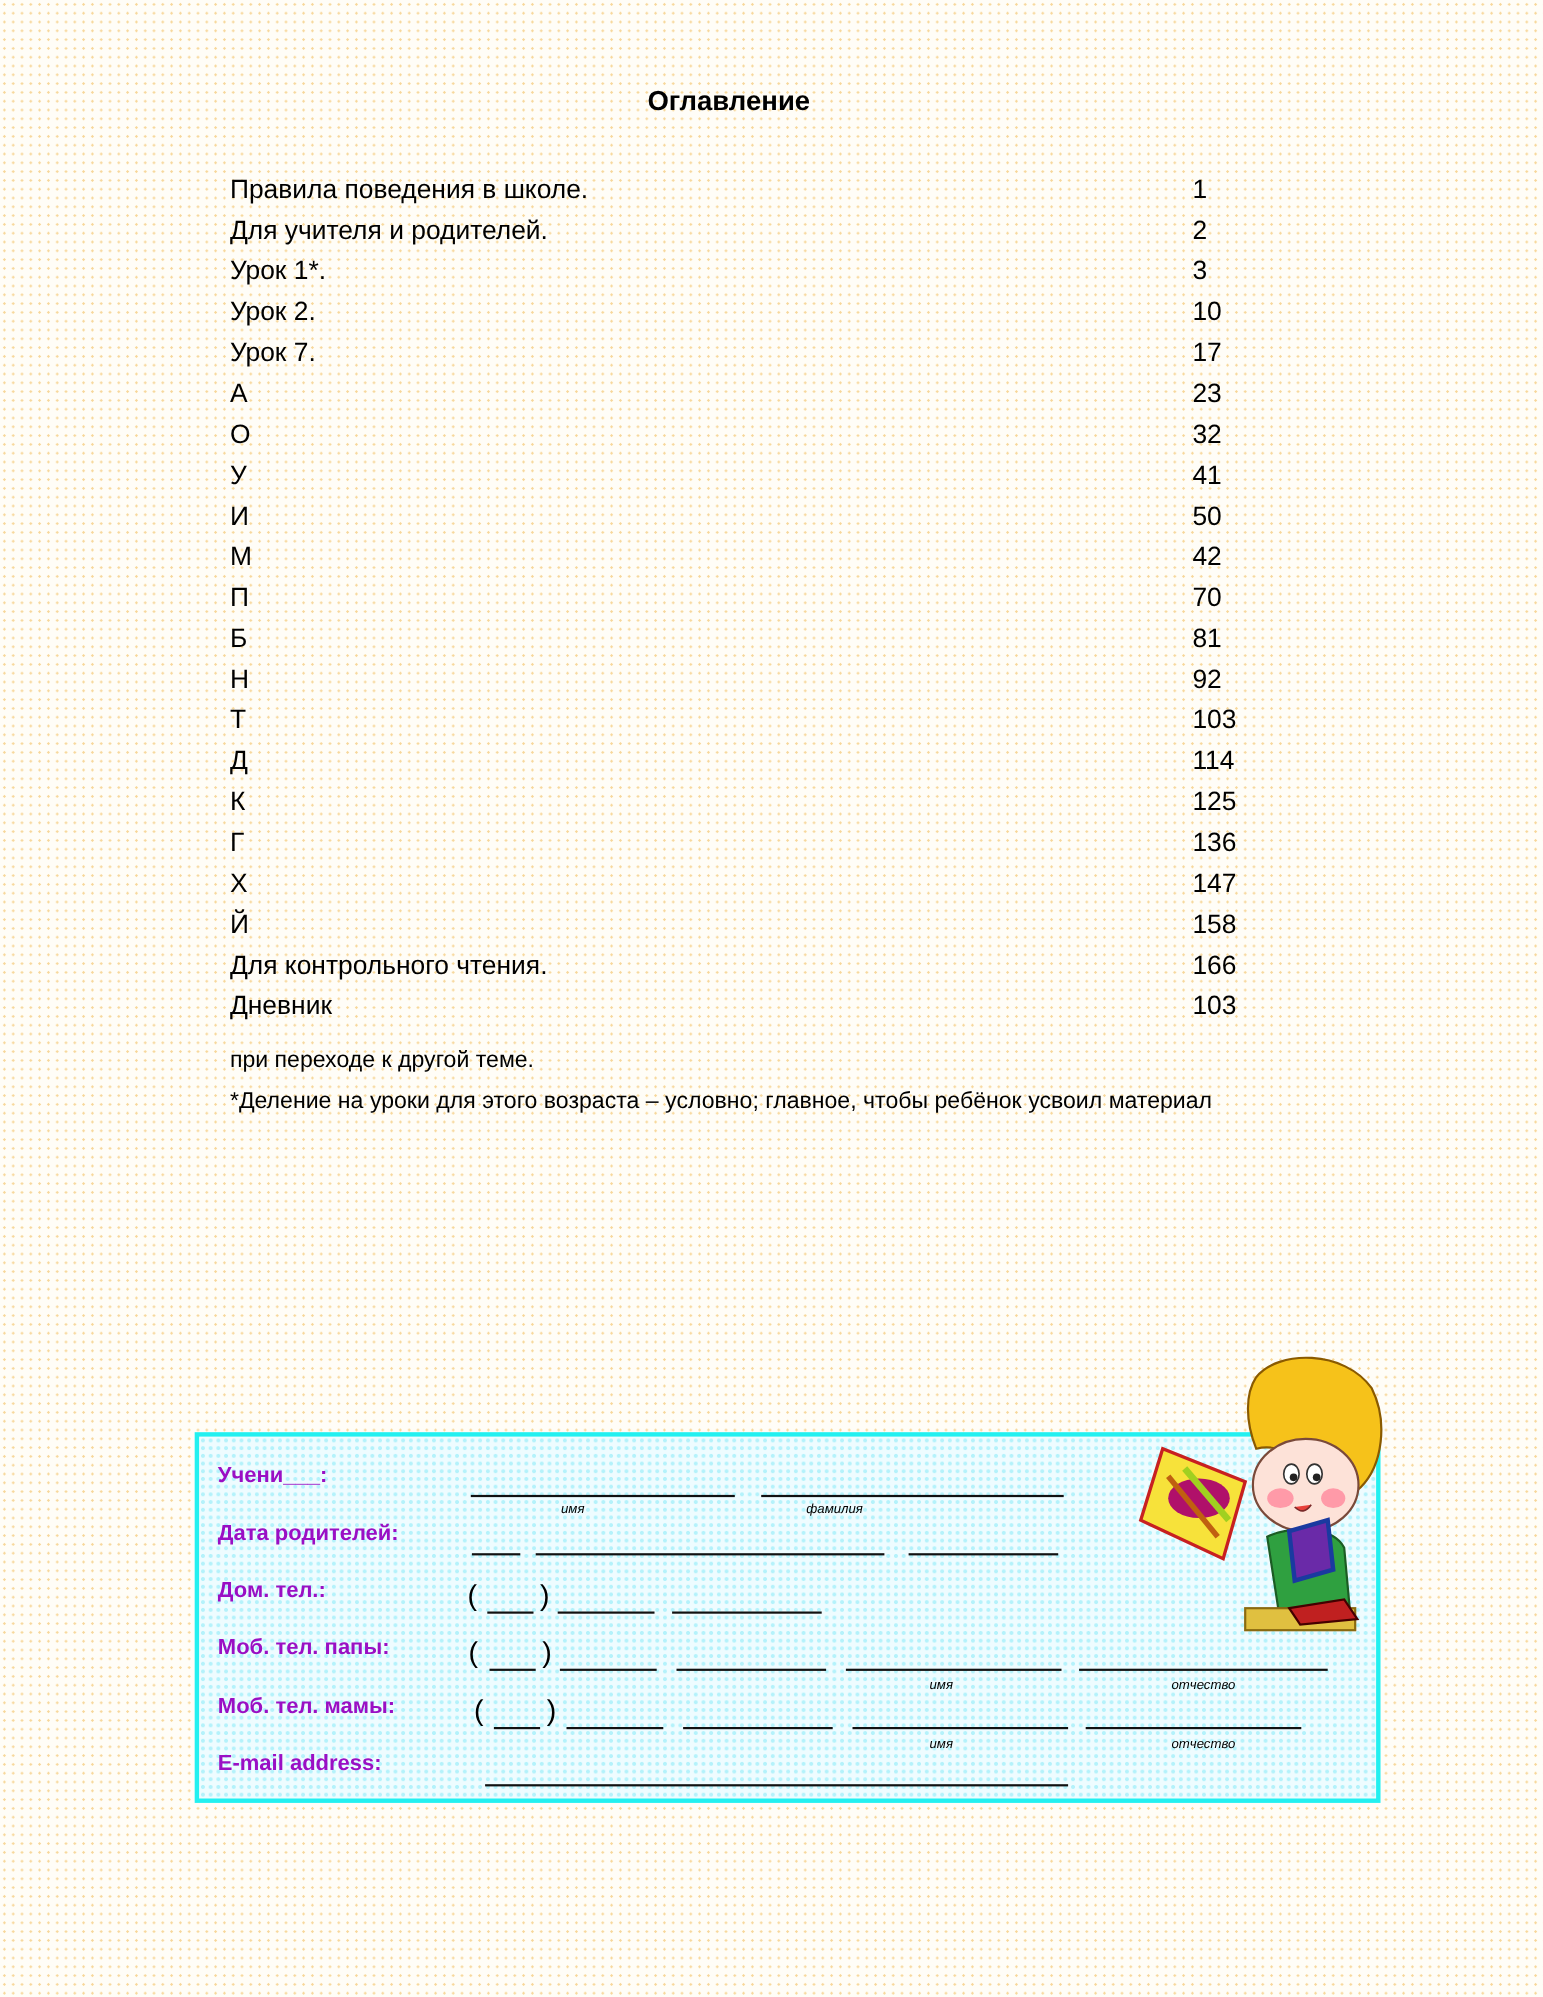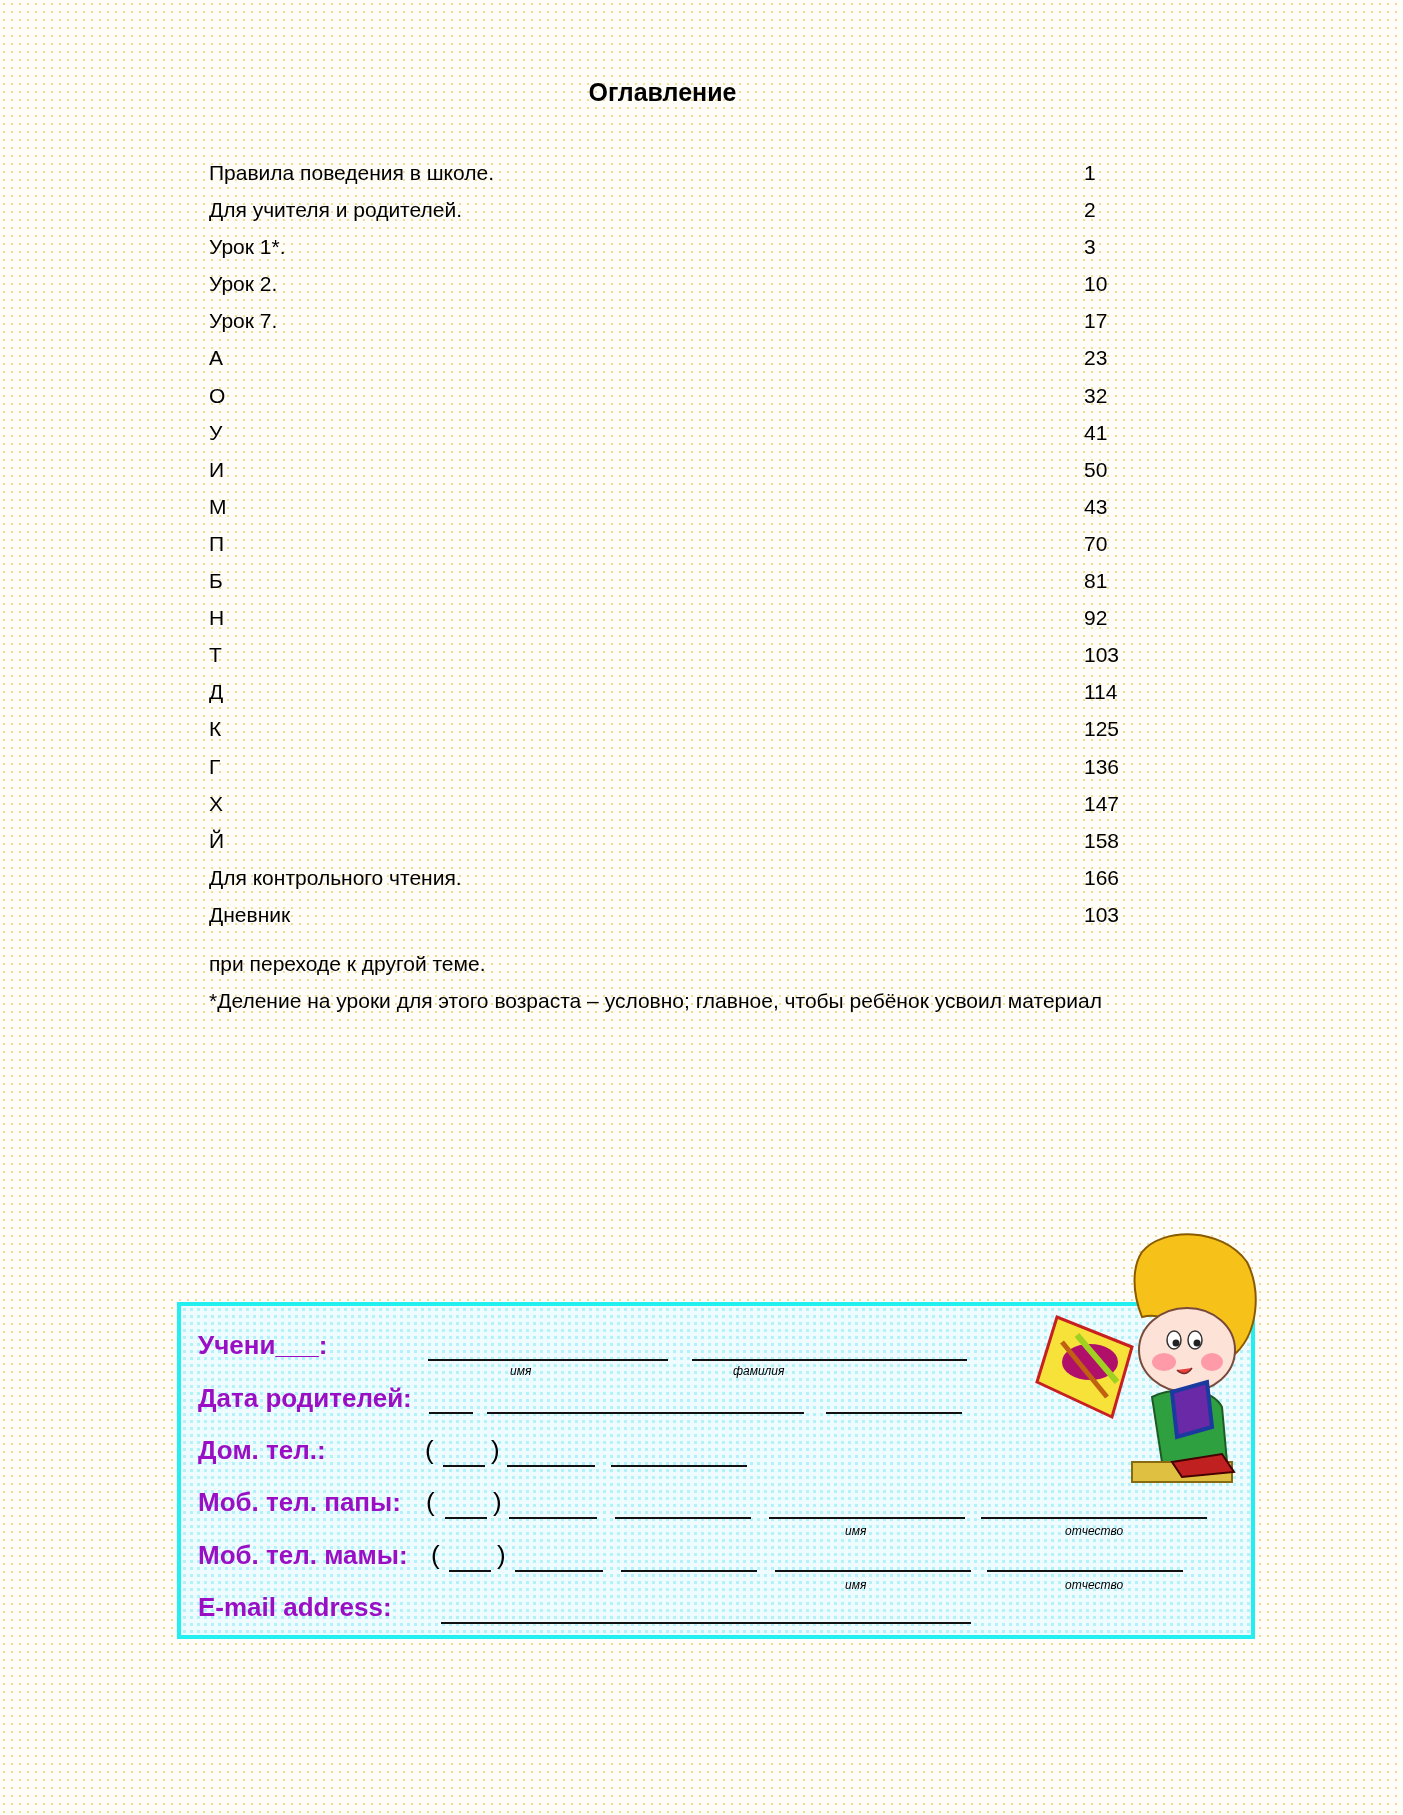--- a/index.html
+++ b/index.html
@@ -9,36 +9,36 @@
       background-image: radial-gradient(circle, #f7d79a 1px, transparent 1.3px);
       background-size: 8px 8px;
       font-family: "Liberation Sans", sans-serif;
       color: #000;
     }
     .title {
       position: absolute; left: 0; width: 1325px; top: 78px;
       text-align: center; font-weight: bold; font-size: 25px;
     }
     .toc { position: absolute; left: 209px; top: 154px; width: 950px; }
-    .toc-row { position: relative; height: 37.1px; font-size: 21px; line-height: 37px; }
+    .toc-row { position: relative; height: 37.1px; font-size: 24px; line-height: 37px; }
     .toc-row .label { position: absolute; left: 0; }
     .toc-row .page { position: absolute; left: 875px; }
     .note {
       position: absolute; left: 209px; top: 945px; width: 1000px;
       font-size: 21px; line-height: 37px;
     }
     .card {
       position: absolute; left: 177px; top: 1302px; width: 1070px; height: 329px;
       border: 4px solid #22f0f0;
       background-color: #eefcff;
       background-image: radial-gradient(circle, #b4f2fb 1.6px, transparent 2px);
       background-size: 7px 7px;
     }
     .field-label {
-      position: absolute; left: 17px; font-weight: bold; font-size: 26px; color: #9a0fc4;
+      position: absolute; left: 17px; font-weight: bold; font-size: 20px; color: #9a0fc4;
       white-space: nowrap;
     }
     .line { position: absolute; height: 0; border-top: 2px solid #111; }
     .paren { position: absolute; font-size: 26px; }
     .hint { position: absolute; font-style: italic; font-size: 12px; }
     .mascot { position: absolute; left: 1022px; top: 1222px; width: 240px; height: 270px; }
   </style>
 </head>
 <body>
 
@@ -76,21 +76,21 @@
     <div class="toc-row">
       <span class="label">У</span>
       <span class="page">41</span>
     </div>
     <div class="toc-row">
       <span class="label">И</span>
       <span class="page">50</span>
     </div>
     <div class="toc-row">
       <span class="label">М</span>
-      <span class="page">43</span>
+      <span class="page">42</span>
     </div>
     <div class="toc-row">
       <span class="label">П</span>
       <span class="page">70</span>
     </div>
     <div class="toc-row">
       <span class="label">Б</span>
       <span class="page">81</span>
     </div>
     <div class="toc-row">

